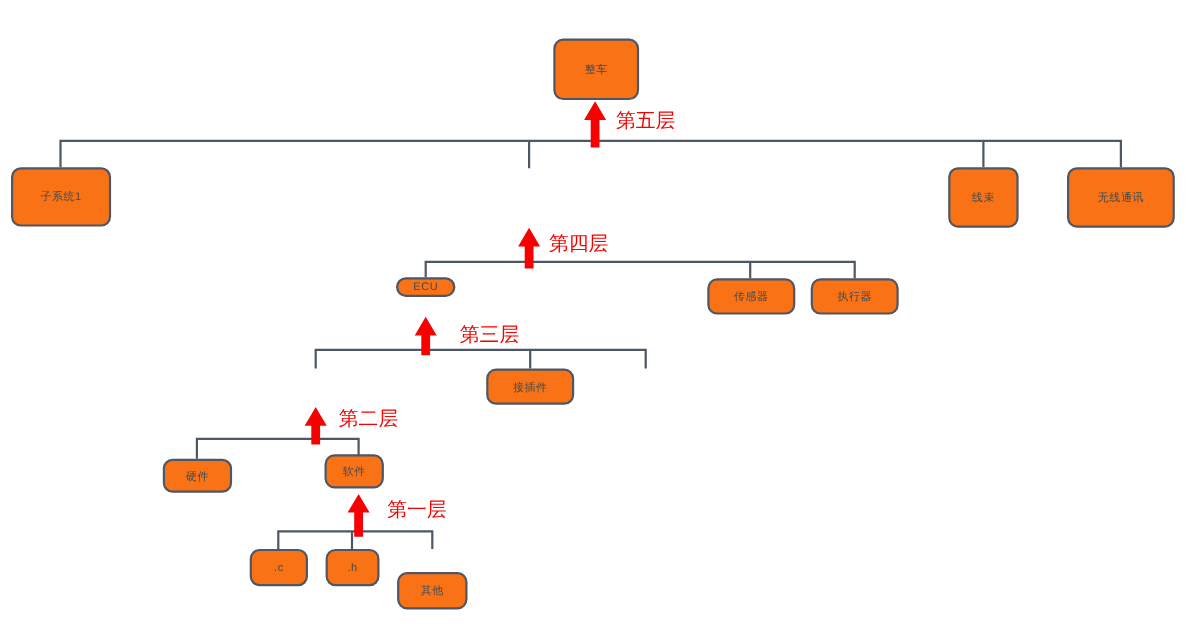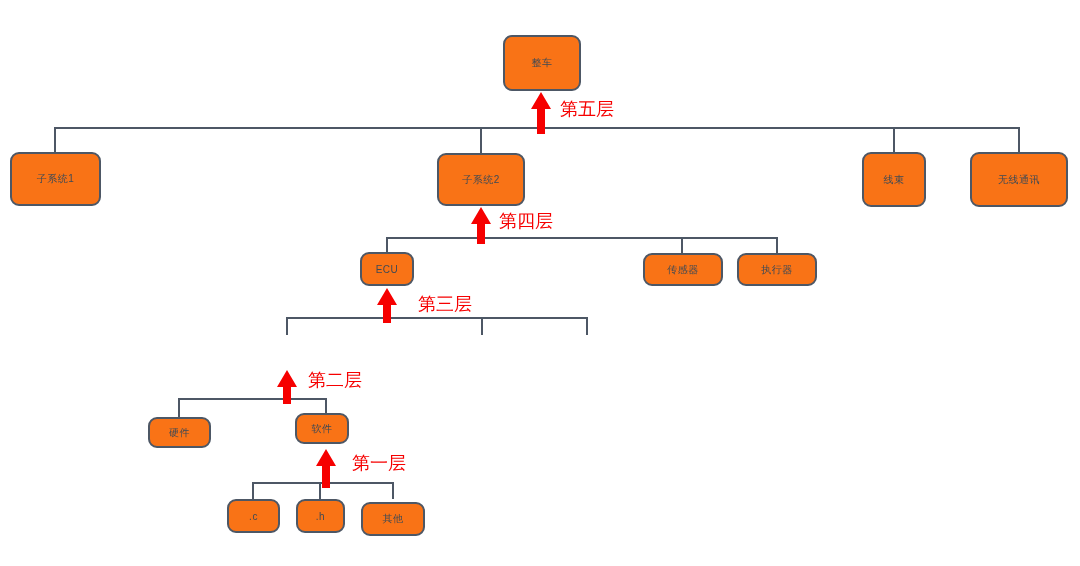--- a/index.html
+++ b/index.html
@@ -62,44 +62,44 @@
     <path class="arrow" d="M481,207 L491,224 L485,224 L485,244 L477,244 L477,224 L471,224 Z"></path>
     <path class="arrow" d="M387,288 L397,305 L391,305 L391,323 L383,323 L383,305 L377,305 Z"></path>
     <path class="arrow" d="M287,370 L297,387 L291,387 L291,404 L283,404 L283,387 L277,387 Z"></path>
     <path class="arrow" d="M326,449 L336,466 L330,466 L330,488 L322,488 L322,466 L316,466 Z"></path>
   </svg>
 
   <div class="node" style="left:503px;top:35px;width:78px;height:56px">整车</div>
 
   <div class="node" style="left:10px;top:152px;width:91px;height:54px">子系统1</div>
 
-  <div class="node" style="left:437px;top:153px;width:88px;height:53px">子系统2</div>
 
   <div class="node" style="left:862px;top:152px;width:64px;height:55px">线束</div>
 
   <div class="node" style="left:970px;top:152px;width:98px;height:55px">无线通讯</div>
 
-  <div class="node" style="left:360px;top:252px;width:54px;height:34px">ECU</div>
+  <div class="node" style="left:360px;top:252px;width:54px;height:18px">ECU</div>
 
   <div class="node" style="left:643px;top:253px;width:80px;height:33px">传感器</div>
 
   <div class="node" style="left:737px;top:253px;width:80px;height:33px">执行器</div>
 
 
+  <div class="node" style="left:442px;top:335px;width:80px;height:33px">接插件</div>
 
 
   <div class="node" style="left:148px;top:417px;width:63px;height:31px">硬件</div>
 
   <div class="node" style="left:295px;top:413px;width:54px;height:31px">软件</div>
 
   <div class="node" style="left:227px;top:499px;width:53px;height:34px">.c</div>
 
   <div class="node" style="left:296px;top:499px;width:49px;height:34px">.h</div>
 
-  <div class="node" style="left:361px;top:502px;width:64px;height:34px">其他</div>
+  <div class="node" style="left:361px;top:520px;width:64px;height:34px">其他</div>
 
   <div class="lvl" style="left:560px;top:100px">第五层</div>
 
   <div class="lvl" style="left:499px;top:212px">第四层</div>
 
   <div class="lvl" style="left:418px;top:295px">第三层</div>
 
   <div class="lvl" style="left:308px;top:371px">第二层</div>
 
   <div class="lvl" style="left:352px;top:454px">第一层</div>

